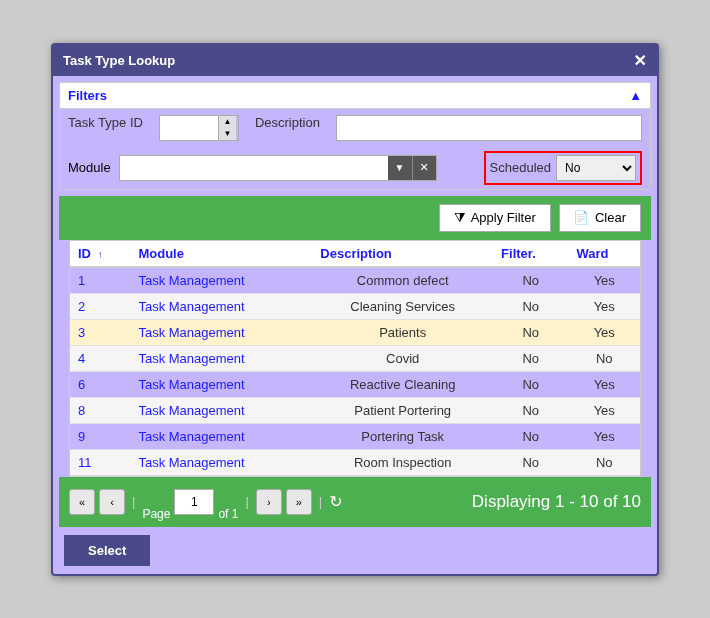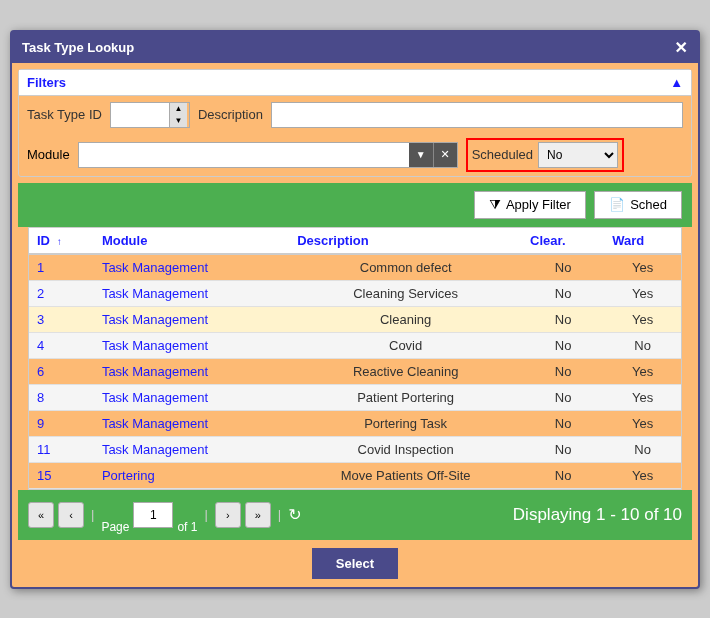--- a/index.html
+++ b/index.html
@@ -7,22 +7,22 @@
     body {
       background: #ccc;
       display: flex;
       justify-content: center;
       align-items: center;
       width: 710px;
       height: 618px;
     }
 
     .dialog {
-      width: 690px;
-      background: #fdba74;
+      width: 608px;
+      background: #c4b5fd;
       border: 2px solid #4a4a8a;
       border-radius: 4px;
       box-shadow: 2px 2px 10px rgba(0,0,0,0.4);
     }
 
     .title-bar {
       background: #4a4a8a;
       color: #fff;
       padding: 6px 10px;
       display: flex;
@@ -54,22 +54,22 @@
       padding: 5px 8px;
       display: flex;
       justify-content: space-between;
       align-items: center;
       border-bottom: 1px solid #ccc;
     }
 
     .filter-row {
       padding: 6px 8px;
       display: flex;
-      align-items: center;
-      gap: 8px;
+      align-items: flex-start;
+      gap: 16px;
     }
 
     .filter-row label {
       color: #333;
       white-space: nowrap;
     }
 
     .filter-input {
       border: 1px solid #aaa;
       padding: 3px 5px;
@@ -159,20 +159,21 @@
       font-size: 11px;
       border-left: 1px solid #888;
     }
 
     .scheduled-group {
       display: flex;
       align-items: center;
       gap: 5px;
       border: 2px solid red;
       padding: 2px 4px;
+      margin-left: 39px;
     }
 
     .scheduled-group label {
       color: #333;
     }
 
     .scheduled-select {
       border: 1px solid #aaa;
       height: 26px;
       padding: 2px 4px;
@@ -304,23 +305,23 @@
       font-size: 16px;
     }
 
     .displaying-info {
       margin-left: auto;
       color: #fff;
       font-size: 17px;
     }
 
     .footer-bar {
-      padding: 8px 24px;
-      display: flex;
-      justify-content: center;
+      padding: 8px 11px;
+      display: flex;
+      justify-content: space-between;
       gap: 8px;
     }
 
     .btn-select {
       background: #4a4a8a;
       color: #fff;
       border: none;
       padding: 8px 24px;
       cursor: pointer;
       font-size: 13px;
@@ -390,32 +391,32 @@
     </div>
   </div>
 
   <div class="action-bar">
     <button class="btn-apply">
       <span>⧩</span>
       <span>Apply Filter</span>
     </button>
     <button class="btn-clear">
       <span>📄</span>
-      <span>Sched</span>
+      <span>Clear</span>
     </button>
   </div>
 
   <div class="table-container">
     <table>
       <thead>
         <tr>
           <th>ID <span class="sort-arrow">↑</span></th>
           <th>Module</th>
           <th>Description</th>
-          <th>Clear.</th>
+          <th>Filter.</th>
           <th>Ward</th>
         </tr>
       </thead>
       <tbody id="table-body">
       <tr>
             <td>1</td>
             <td>Task Management</td>
             <td class="text-dark">Common defect</td>
             <td class="text-dark">No</td>
             <td class="text-dark">Yes</td>
@@ -423,21 +424,21 @@
           <tr>
             <td>2</td>
             <td>Task Management</td>
             <td class="text-dark">Cleaning Services</td>
             <td class="text-dark">No</td>
             <td class="text-dark">Yes</td>
           </tr>
           <tr class="highlighted">
             <td>3</td>
             <td>Task Management</td>
-            <td class="text-dark">Cleaning</td>
+            <td class="text-dark">Patients</td>
             <td class="text-dark">No</td>
             <td class="text-dark">Yes</td>
           </tr>
           <tr>
             <td>4</td>
             <td>Task Management</td>
             <td class="text-dark">Covid</td>
             <td class="text-dark">No</td>
             <td class="text-dark">No</td>
           </tr>
@@ -458,30 +459,23 @@
           <tr>
             <td>9</td>
             <td>Task Management</td>
             <td class="text-dark">Portering Task</td>
             <td class="text-dark">No</td>
             <td class="text-dark">Yes</td>
           </tr>
           <tr>
             <td>11</td>
             <td>Task Management</td>
-            <td class="text-dark">Covid Inspection</td>
-            <td class="text-dark">No</td>
-            <td class="text-dark">No</td>
-          </tr>
-          <tr>
-            <td>15</td>
-            <td>Portering</td>
-            <td class="text-dark">Move Patients Off-Site</td>
-            <td class="text-dark">No</td>
-            <td class="text-dark">Yes</td>
+            <td class="text-dark">Room Inspection</td>
+            <td class="text-dark">No</td>
+            <td class="text-dark">No</td>
           </tr>
         </tbody>
     </table>
   </div>
 
   <div class="pagination-bar">
     <button class="page-btn">«</button>
     <button class="page-btn">‹</button>
     <span class="separator">|</span>
     <span class="page-info">Page</span>

